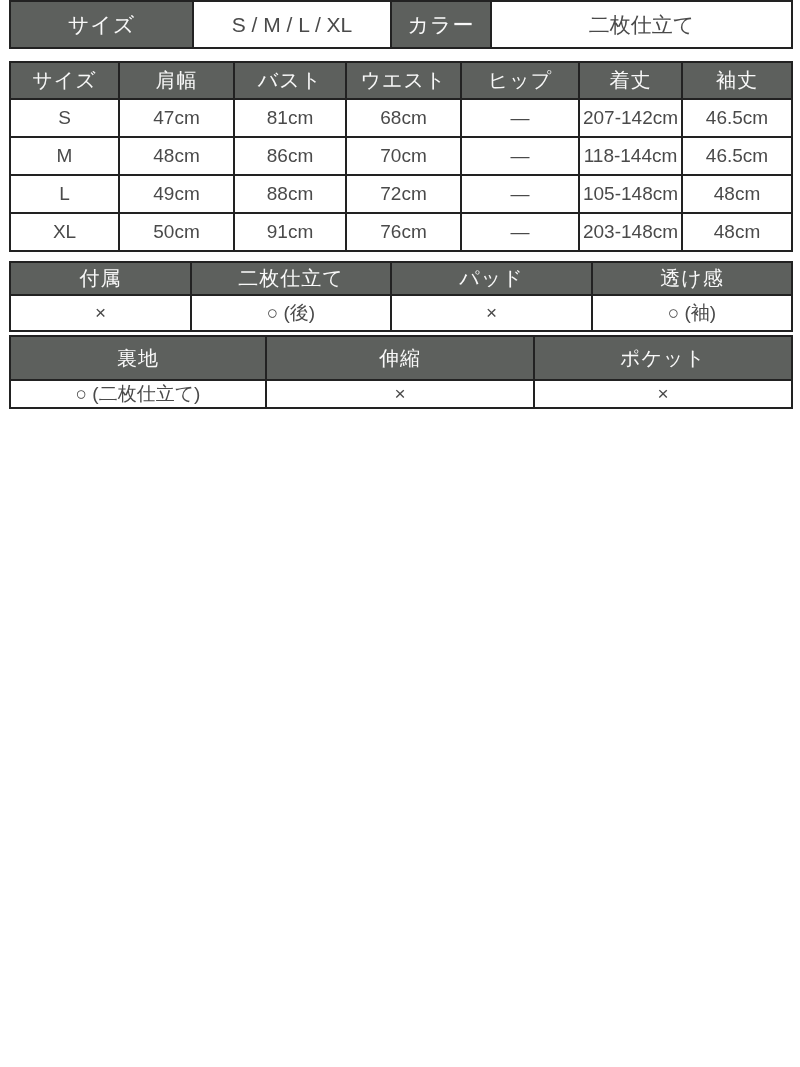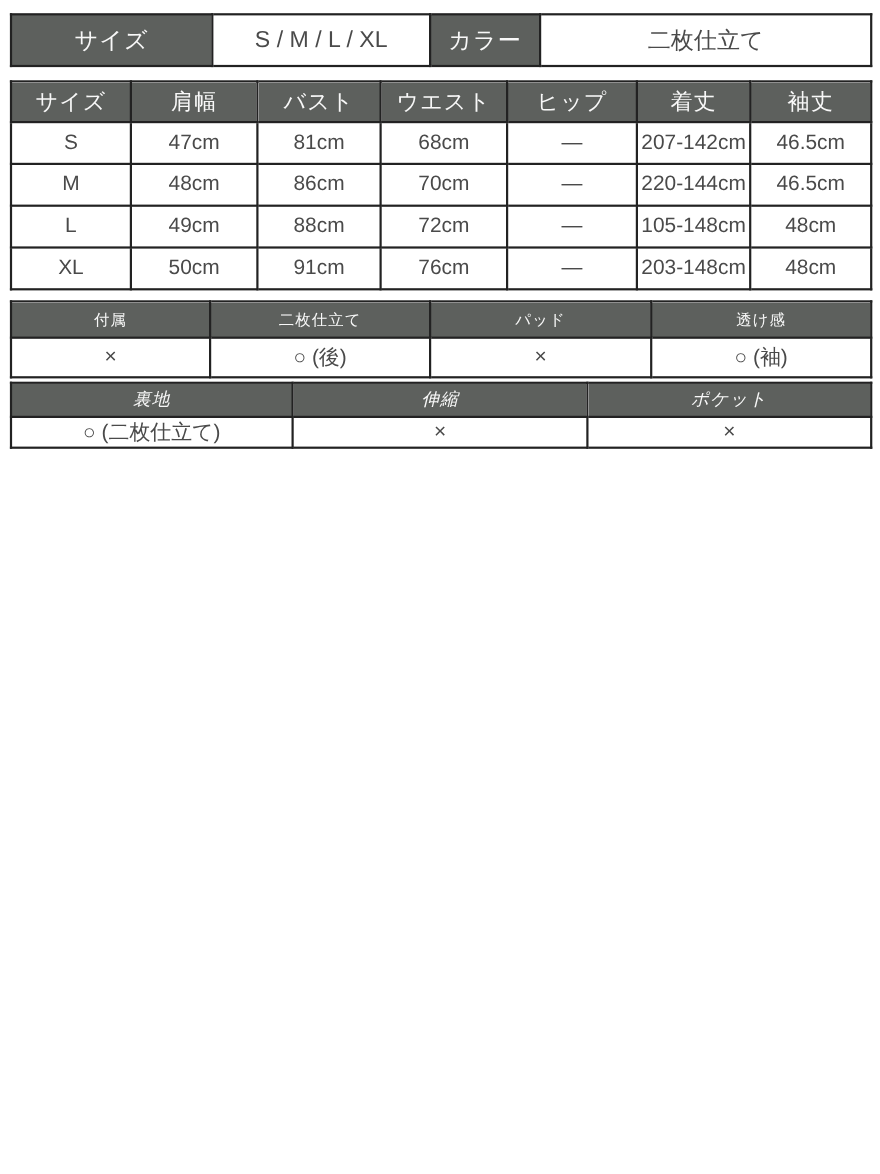--- a/index.html
+++ b/index.html
@@ -8,21 +8,21 @@
     --body_text:#4a4a4a;
     --border:#222222;
     --page_bg:#ffffff;
   }
   html,body{margin:0;padding:0;}
   body{
     width:800px;height:1067px;background:var(--page_bg);
     font-family:"Liberation Sans","DejaVu Sans",sans-serif;
     color:var(--body_text);
   }
-  .wrap{padding:12px 9px 0 9px;}
+  .wrap{padding:0 9px 0 9px;}
   table{border-collapse:collapse;table-layout:fixed;width:782px;}
   th,td{
     border:2px solid var(--border);
     text-align:center;vertical-align:middle;
     overflow:hidden;white-space:nowrap;
     padding:0;
   }
   th.hd{
     background:var(--header_bg);
     color:var(--header_text);
@@ -31,24 +31,24 @@
   }
   
   #spec-table{font-size:21px;}
   #spec-table tr{height:47px;}
   
   #size-chart{margin-top:12px;font-size:19px;}
   #size-chart tr.head{height:37px;font-size:20px;}
   #size-chart tr.data{height:38px;}
   
   #features-top{margin-top:9px;font-size:19px;}
-  #features-top tr.head{height:33px;font-size:14px;}
+  #features-top tr.head{height:33px;font-size:20px;}
   #features-top tr.data{height:36px;}
   #features-bottom{margin-top:3px;font-size:19px;}
-  #features-bottom tr.head{height:31px;font-size:16px;font-style:italic;}
+  #features-bottom tr.head{height:44px;font-size:20px;}
   #features-bottom tr.data{height:23px;}
   .circle-val{font-size:19px;}
 </style>
 </head>
 <body>
 
 <div class="wrap">
 
   <table id="spec-table">
     <colgroup>
@@ -95,21 +95,21 @@
       <td>—</td>
       <td>207-142cm</td>
       <td>46.5cm</td>
     </tr>
     <tr class="data">
       <td>M</td>
       <td>48cm</td>
       <td>86cm</td>
       <td>70cm</td>
       <td>—</td>
-      <td>220-144cm</td>
+      <td>118-144cm</td>
       <td>46.5cm</td>
     </tr>
     <tr class="data">
       <td>L</td>
       <td>49cm</td>
       <td>88cm</td>
       <td>72cm</td>
       <td>—</td>
       <td>105-148cm</td>
       <td>48cm</td>

